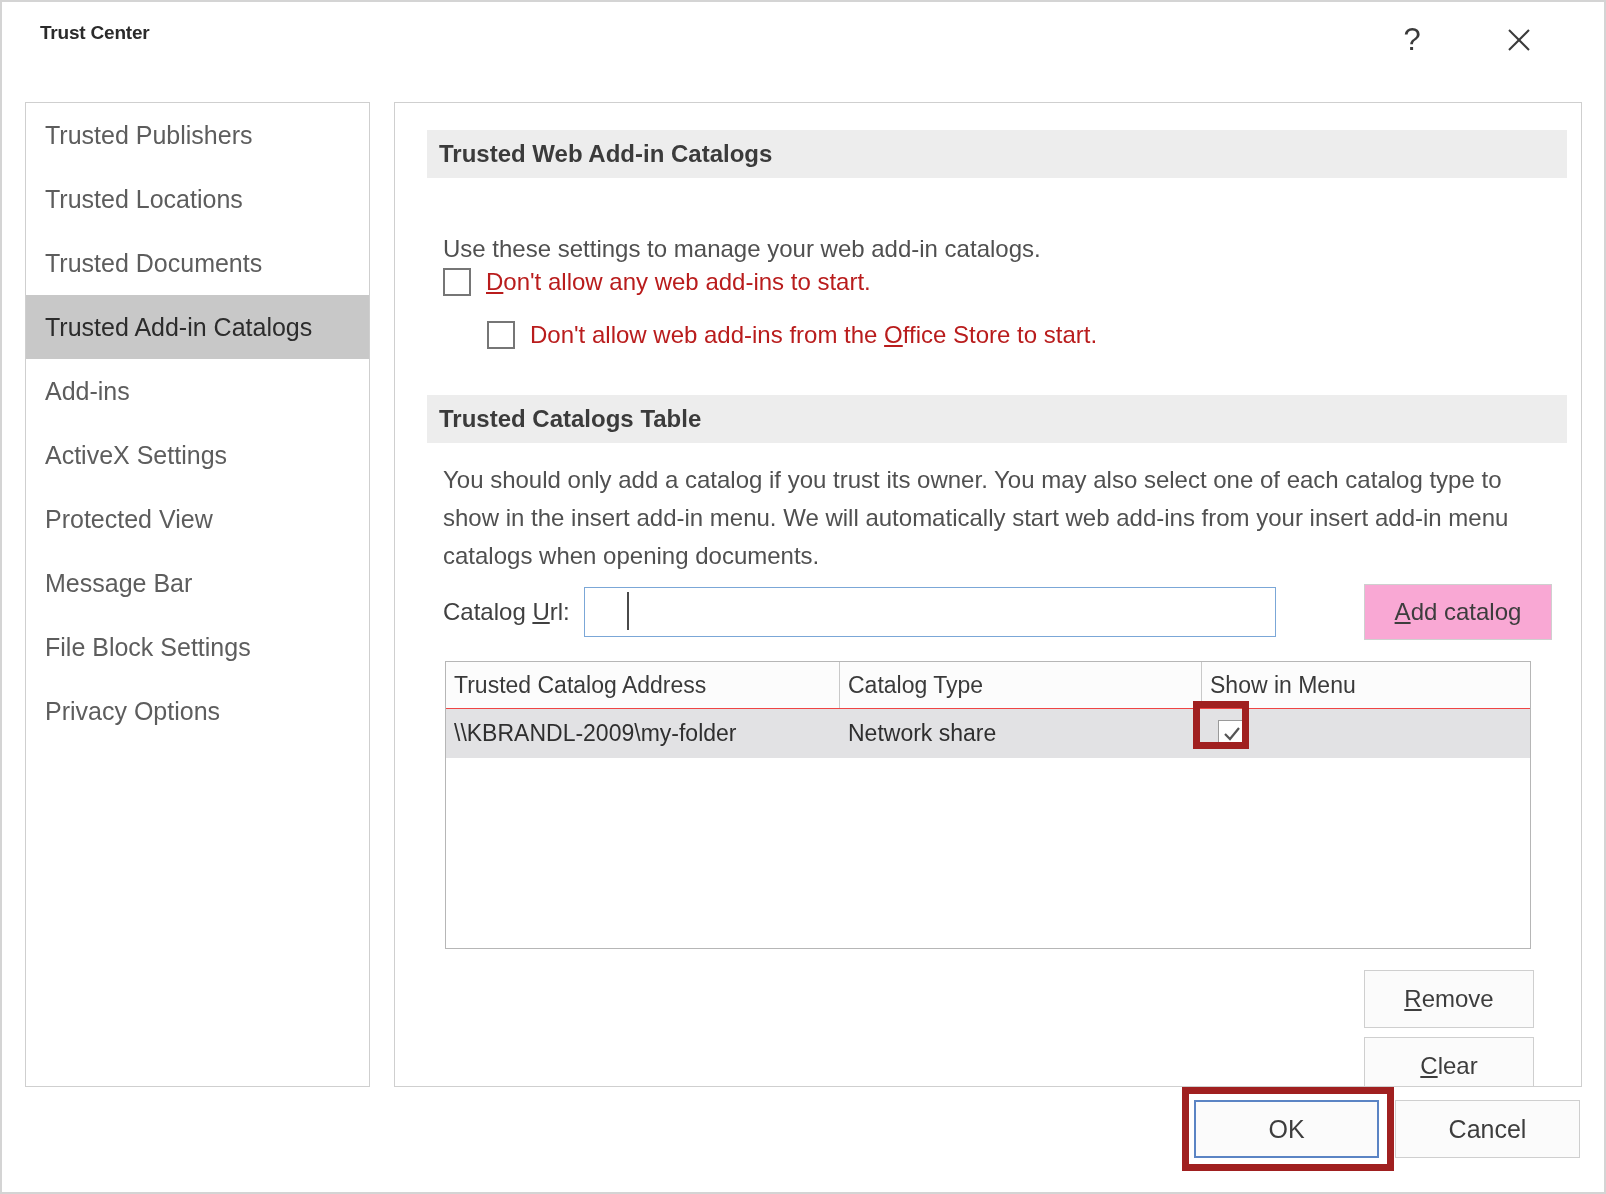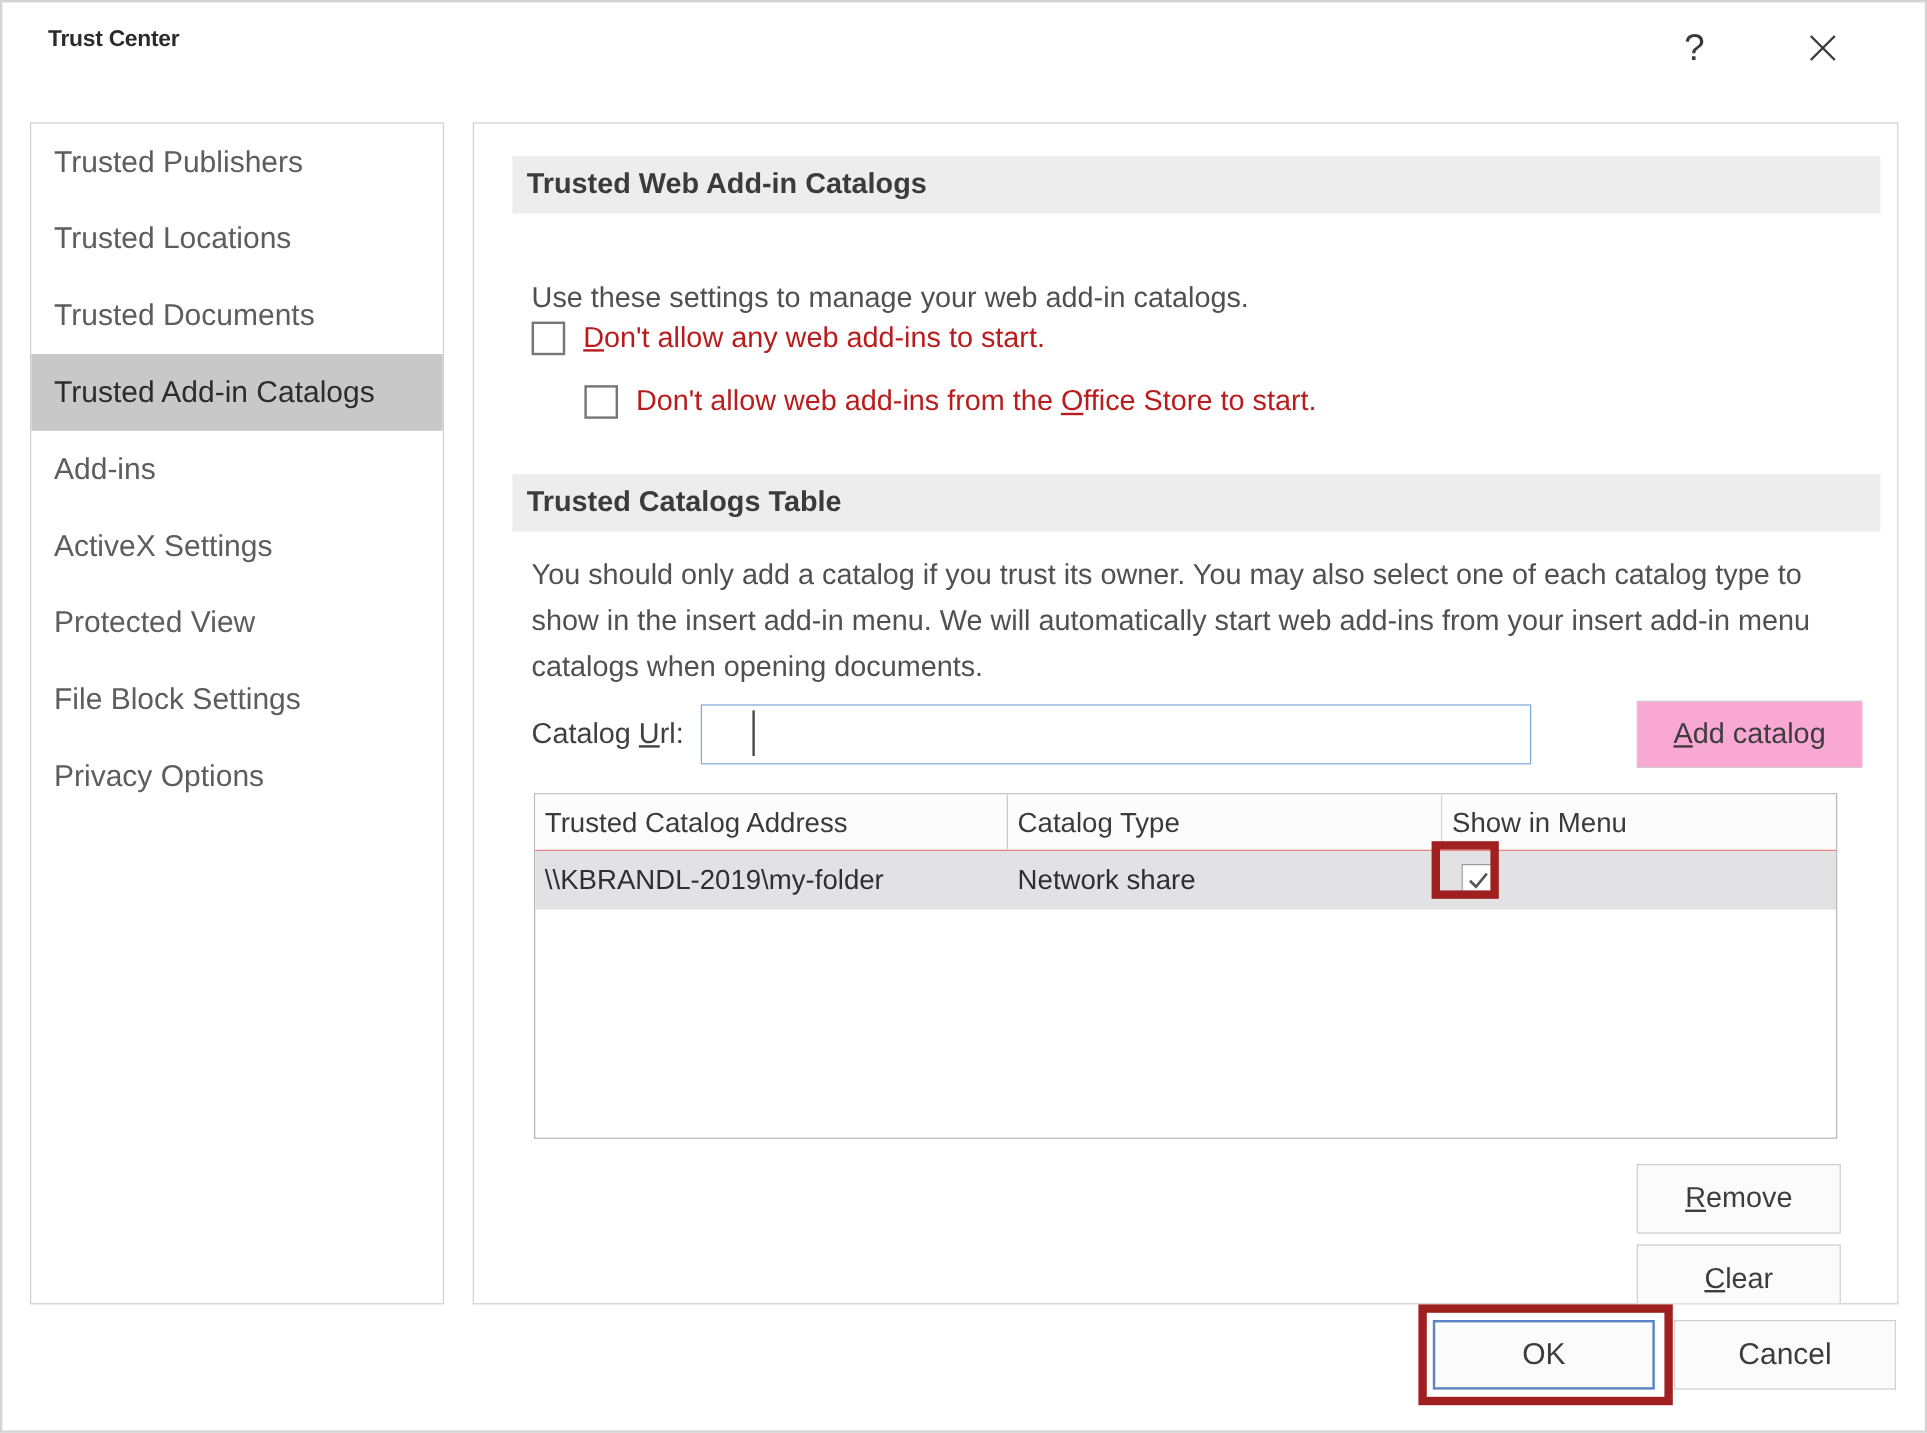--- a/index.html
+++ b/index.html
@@ -345,20 +345,21 @@
   </div>
 
   <div id="sidebar">
     <div class="nav-item">Trusted Publishers</div>
     <div class="nav-item">Trusted Locations</div>
     <div class="nav-item">Trusted Documents</div>
     <div class="nav-item selected">Trusted Add-in Catalogs</div>
     <div class="nav-item">Add-ins</div>
     <div class="nav-item">ActiveX Settings</div>
     <div class="nav-item">Protected View</div>
+    <div class="nav-item">Message Bar</div>
     <div class="nav-item">File Block Settings</div>
     <div class="nav-item">Privacy Options</div>
   </div>
 
   <div id="content">
 
     <div class="section-header" id="sec-web">Trusted Web Add-in Catalogs</div>
 
     <div class="body-text" id="intro-text">Use these settings to manage your web add-in catalogs.</div>
 
@@ -384,21 +385,21 @@
 
     <button id="add-catalog-button"><span class="acc">A</span><span>dd catalog</span></button>
 
     <div id="catalog-table">
       <div id="table-head">
         <div class="th col-addr">Trusted Catalog Address</div>
         <div class="th col-type">Catalog Type</div>
         <div class="th col-menu">Show in Menu</div>
       </div>
       <div class="table-row">
-        <div class="td col-addr">\\KBRANDL-2019\my-folder</div>
+        <div class="td col-addr">\\KBRANDL-2009\my-folder</div>
         <div class="td col-type">Network share</div>
         <div class="td col-menu">
           <span class="cell-checkbox">
             <svg width="20" height="20" viewBox="0 0 20 20">
               <polyline points="3,10 8,15 17,4" fill="none" stroke="#555555" stroke-width="2.2"></polyline>
             </svg>
           </span>
         </div>
       </div>
     </div>

